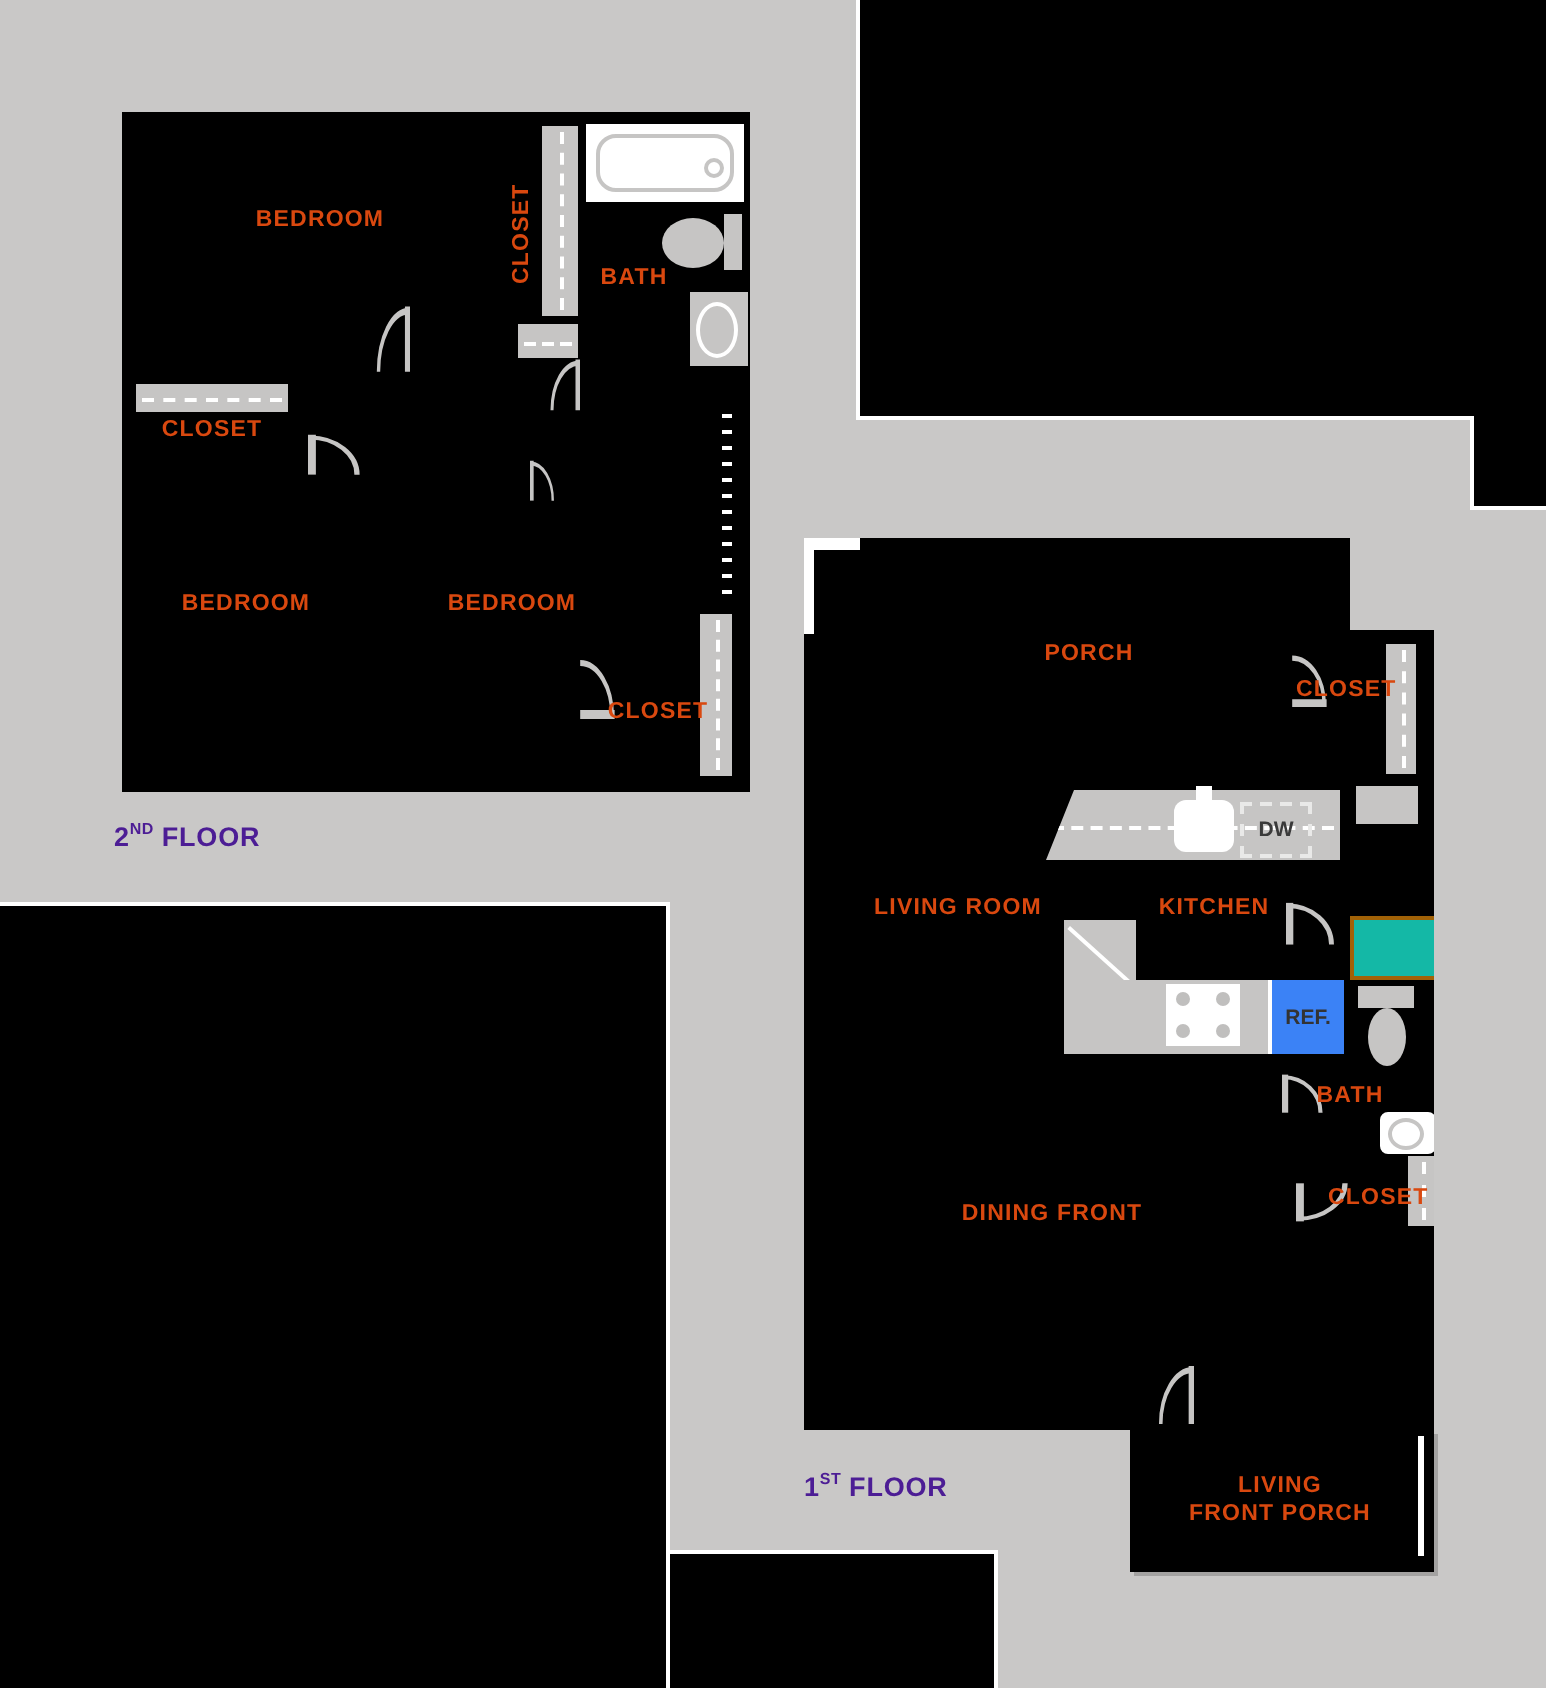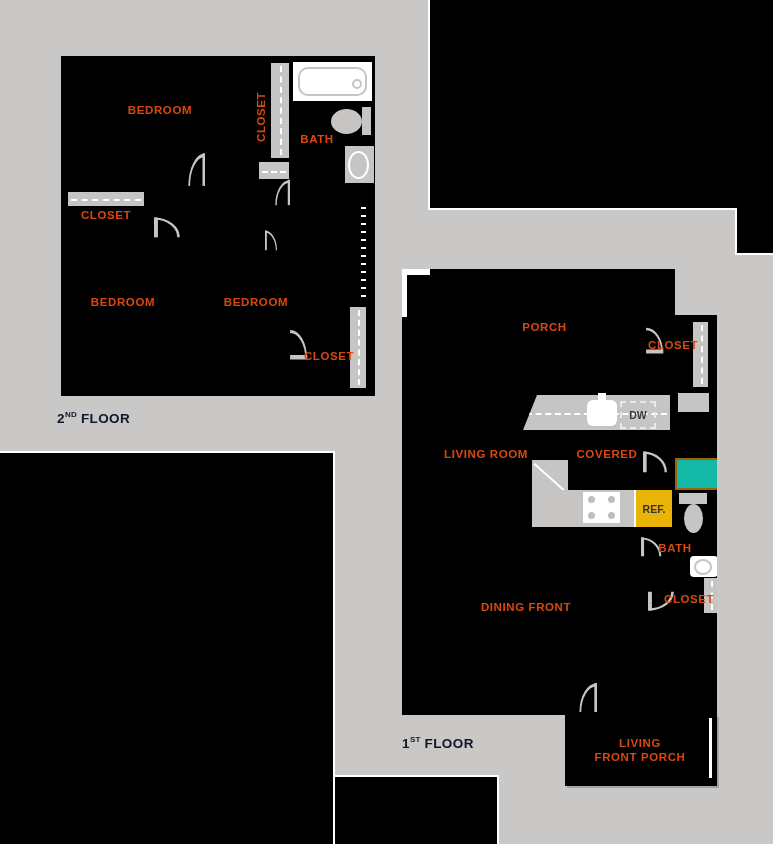--- a/index.html
+++ b/index.html
@@ -35,29 +35,29 @@
   
   .bowl{position:absolute;background:#c6c5c4;border-radius:50%;}
   .tank{position:absolute;background:#c6c5c4;}
   
   .basin{position:absolute;border:2px solid #fff;border-radius:50%;}
   .sink-sq{position:absolute;background:#c6c5c4;}
   
   .appl{position:absolute;color:#333;font-weight:bold;font-size:10.5px;display:flex;align-items:center;justify-content:center;}
   .dwbox{border:2px dashed #e9e9e8;background:transparent;color:#3a3a3a;}
   .wdbox{background:#14b8a6;border:2px solid #a16207;padding-left:44px;}
-  .refbox{background:#eab308;border-left:2px solid #fff;}
+  .refbox{background:#3b82f6;border-left:2px solid #fff;}
   
   .door{position:absolute;overflow:visible;}
   
   .ticks{position:absolute;width:5px;background:repeating-linear-gradient(to bottom,#fff 0 2px,transparent 2px 8px);}
   
   .burner{position:absolute;width:7px;height:7px;border-radius:50%;background:#c0bfbe;}
   
-  .ftitle{position:absolute;color:#0f172a;font-weight:bold;font-size:13.5px;letter-spacing:.4px;}
+  .ftitle{position:absolute;color:#4c1d95;font-weight:bold;font-size:13.5px;letter-spacing:.4px;}
   .ftitle sup{font-size:8px;vertical-align:6px;letter-spacing:.2px;}
   .ftitle .rest{margin-left:4px;}
   .diag{position:absolute;height:2px;background:#fff;transform-origin:left top;}
   .winline{position:absolute;background:#fff;}
 </style>
 </head>
 <body>
 
 <svg width="0" height="0" style="position:absolute">
   <defs>
@@ -181,22 +181,22 @@
       <div class="dashv"></div>
     </div>
 
     <svg class="door" style="left:176px;top:412px;width:19px;height:32px;">
         <use href="#door-swing"></use>
       </svg>
     <div class="winline" style="left:307px;top:449px;width:3px;height:60px;"></div>
 
     <div class="rlabel" style="left:115px;top:52px;width:55px;">PORCH</div>
     <div class="rlabel" style="left:246px;top:70px;width:48px;">CLOSET</div>
-    <div class="rlabel" style="left:28px;top:179px;width:98px;text-align:right;">LIVING ROOM</div>
-    <div class="rlabel" style="left:172px;top:179px;width:66px;">COVERED</div>
+    <div class="rlabel" style="left:28px;top:179px;width:98px;">LIVING ROOM</div>
+    <div class="rlabel" style="left:172px;top:179px;width:66px;">KITCHEN</div>
     <div class="rlabel" style="left:252px;top:273px;width:42px;">BATH</div>
     <div class="rlabel" style="left:262px;top:324px;width:46px;">CLOSET</div>
     <div class="rlabel" style="left:75px;top:332px;width:98px;">DINING FRONT</div>
     <div class="rlabel" style="left:178px;top:468px;width:120px;">LIVING</div>
     <div class="rlabel" style="left:178px;top:482px;width:120px;">FRONT PORCH</div>
   </div>
 
   <div class="ftitle" style="left:402px;top:735px;">
     <span>1</span><sup>ST</sup><span class="rest">FLOOR</span>
   </div>

